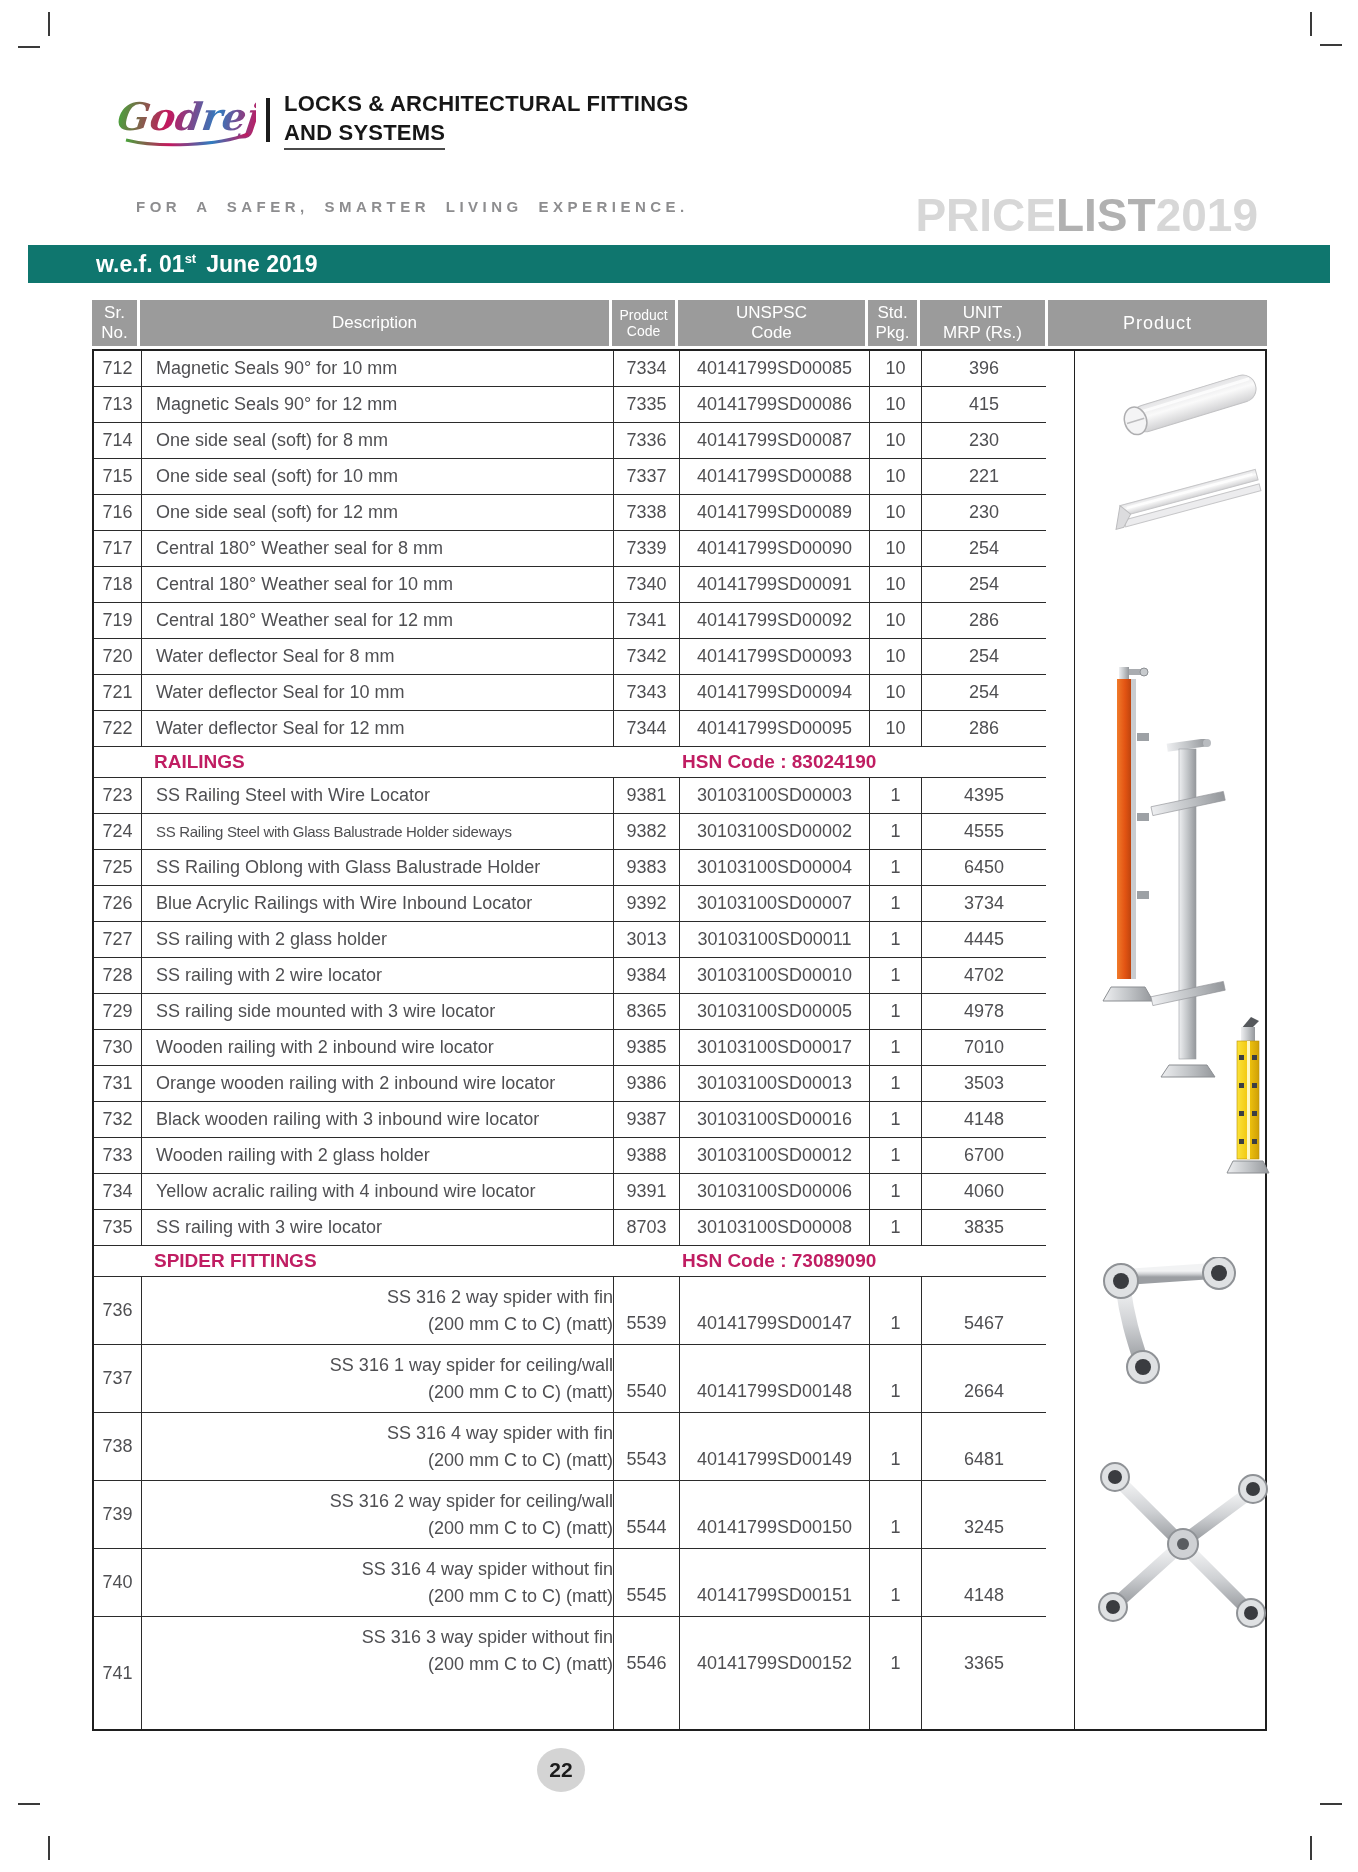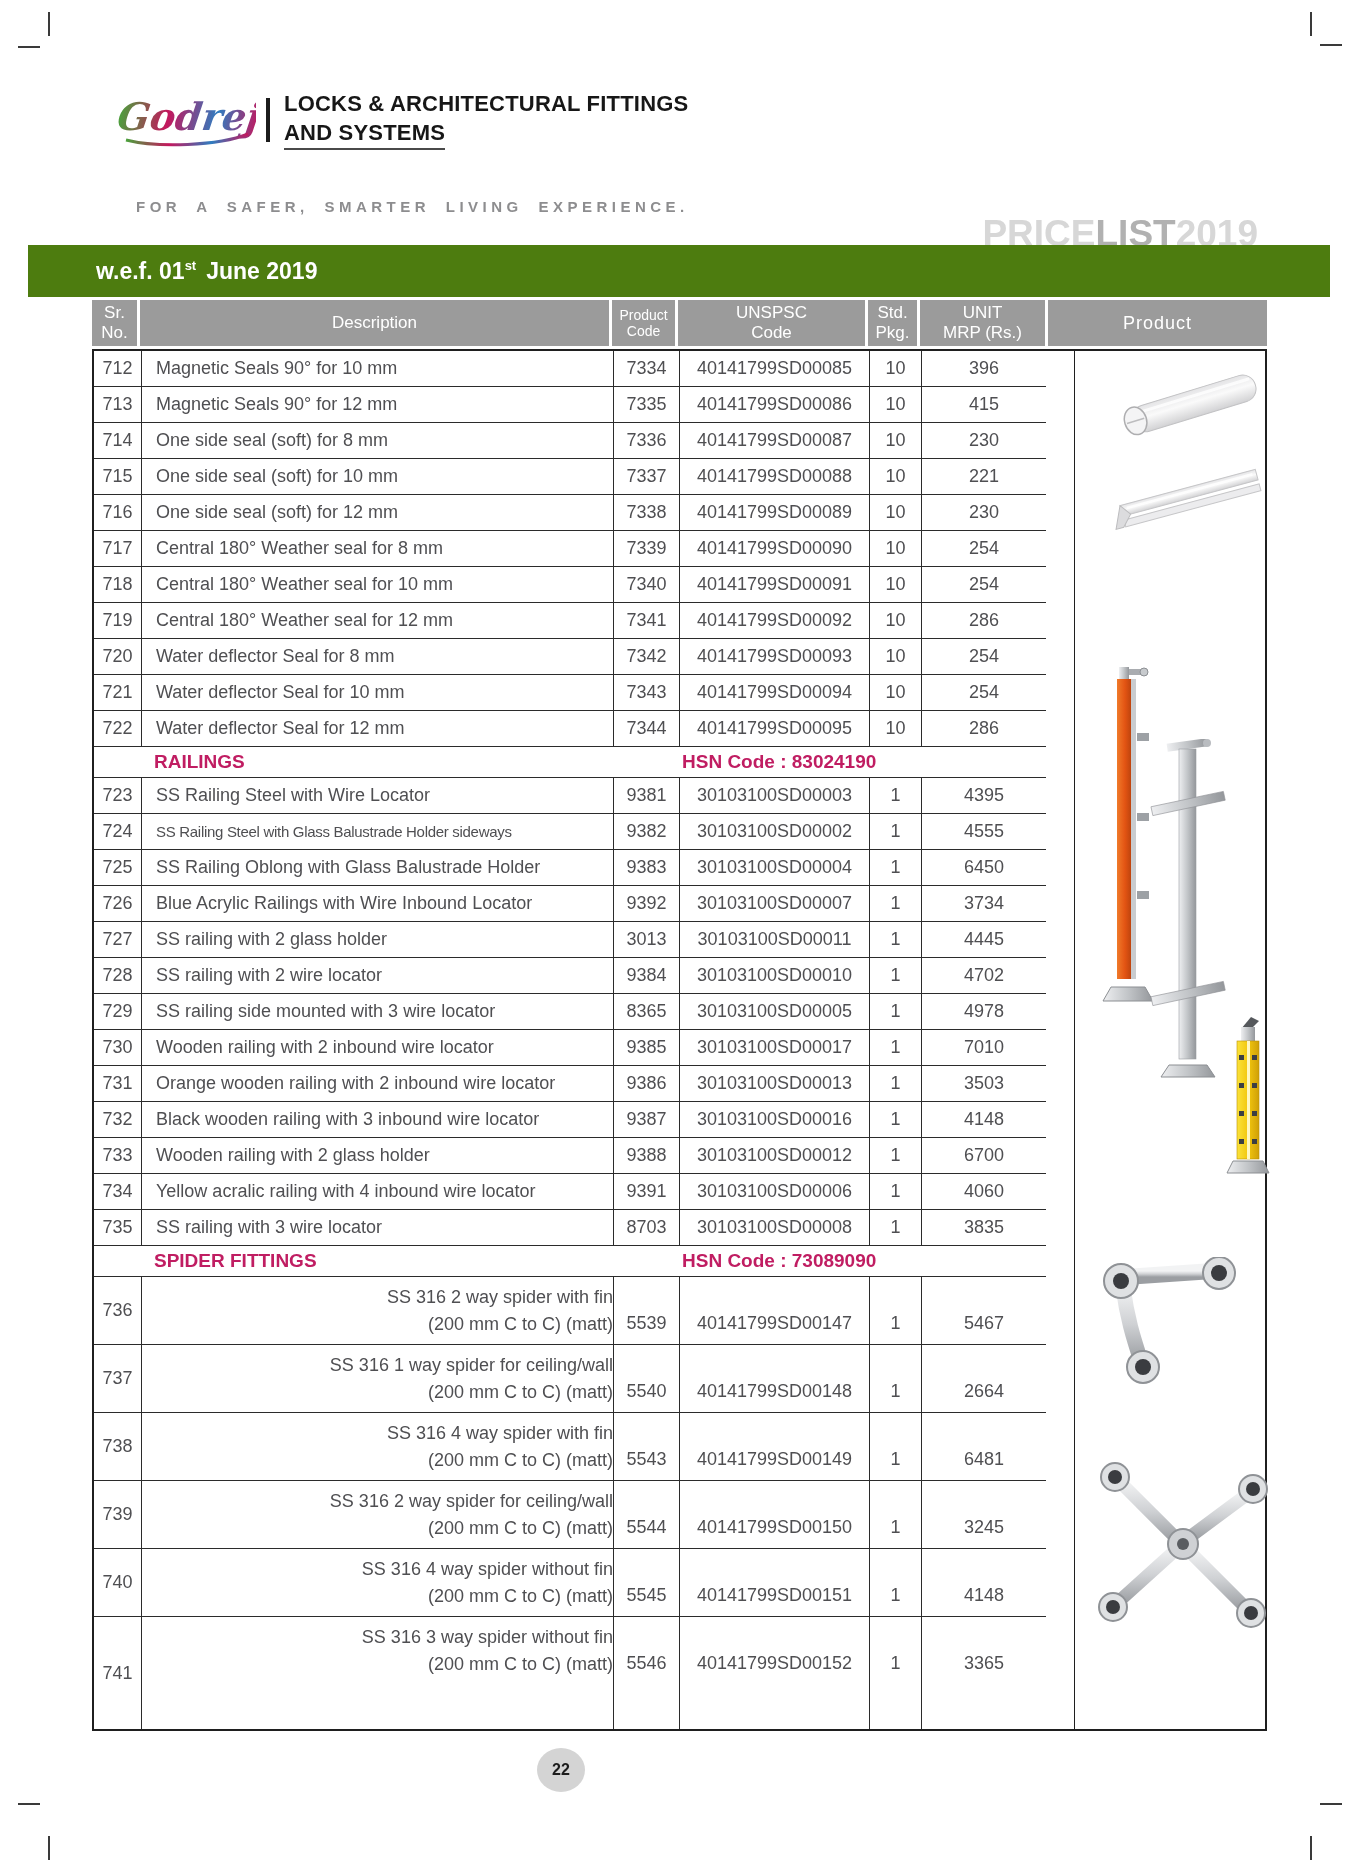--- a/index.html
+++ b/index.html
@@ -14,26 +14,26 @@
   
   .brand-row { position:absolute; left:118px; top:88px; display:flex; align-items:center; }
   .logo-svg { display:block; }
   .brand-divider { width:4px; height:44px; background:#1c1c1c; margin:0 14px 0 10px; }
   .division { font-weight:bold; font-size:22px; line-height:1.3; color:#171717; letter-spacing:.2px; }
   .division .l2 { display:inline-block; border-bottom:2px solid #4a4a4a; padding-bottom:1px; }
 
   .tagline { position:absolute; left:136px; top:198px; font-size:15px; font-weight:bold;
              color:#8d8d8f; letter-spacing:4.5px; word-spacing:7px; }
 
-  .pricelist { position:absolute; right:100px; top:215px; font-size:37px; line-height:1; letter-spacing:0; }
+  .pricelist { position:absolute; right:100px; top:192px; font-size:46px; line-height:1; letter-spacing:0; }
   .pricelist .p1, .pricelist .p3 { color:#d7d7d7; font-weight:bold; }
   .pricelist .p2 { color:#b1b1b1; font-weight:bold; }
 
   
-  .wef-bar { position:absolute; left:28px; top:245px; width:1302px; height:52px; background:#4d7c0f;
+  .wef-bar { position:absolute; left:28px; top:245px; width:1302px; height:38px; background:#0f766e;
              display:flex; align-items:center; }
   .wef-text { color:#ffffff; font-weight:bold; font-size:23px; margin-left:68px; }
   .wef-text sup { font-size:13px; vertical-align:super; margin-right:10px; }
 
   
   .tbl { position:absolute; left:92px; top:300px; width:1175px; }
   .thead { display:grid; grid-template-columns:48px 472px 66px 190px 52px 128px 219px; height:46px; }
   .th { background:#9b9b9b; color:#ffffff; display:flex; flex-direction:column; justify-content:center;
         align-items:center; text-align:center; font-size:17px; line-height:1.15; border-right:3px solid #ffffff; }
   .th:last-child { border-right:none; }
@@ -63,21 +63,21 @@
                    font-weight:bold; font-size:19px; white-space:nowrap; }
   .stitle { left:60px; }
   .shsn { left:588px; }
 
   
   .pimg { position:absolute; }
 
   
   .page-badge { position:absolute; left:537px; top:1748px; width:48px; height:44px; border-radius:50%;
                 background:#d4d4d4; display:flex; align-items:center; justify-content:center;
-                font-size:16px; font-weight:bold; color:#1c1c1c; }
+                font-size:21px; font-weight:bold; color:#1c1c1c; }
 </style>
 </head>
 <body>
 
 <div class="page">
 
   <div class="crop v" style="left:48px; top:12px;"></div>
   <div class="crop h" style="left:18px; top:46px;"></div>
   <div class="crop v" style="left:1310px; top:12px;"></div>
   <div class="crop h" style="left:1320px; top:44px;"></div>

